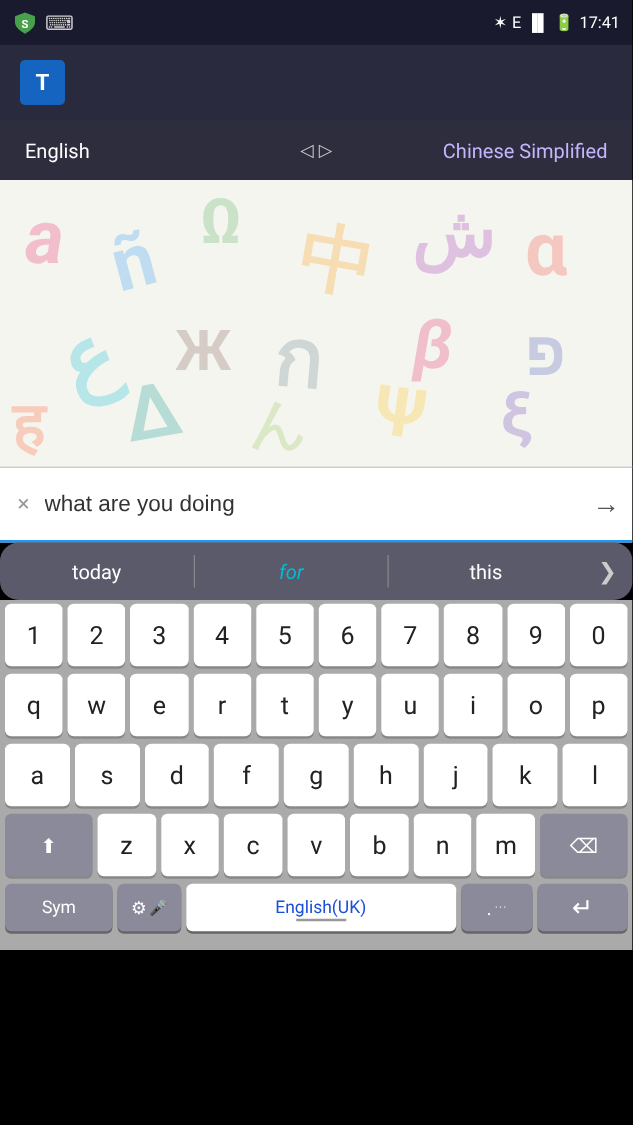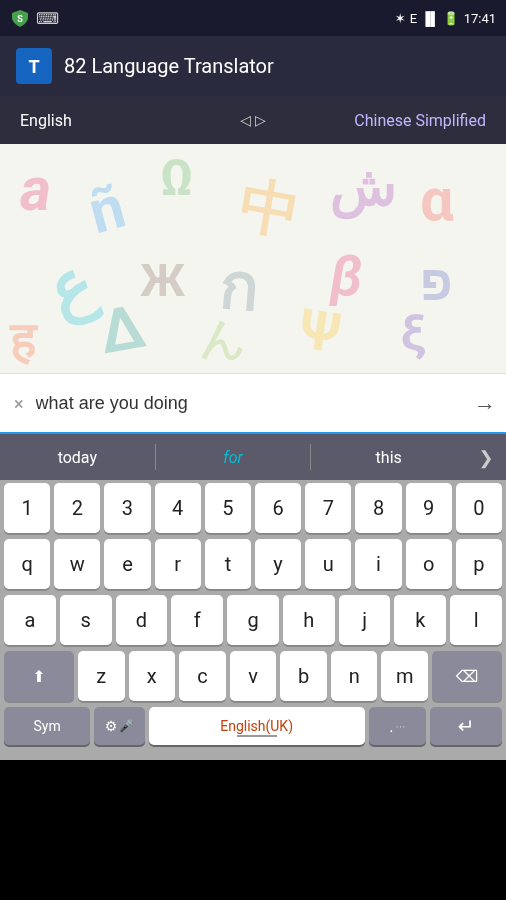--- a/index.html
+++ b/index.html
@@ -148,20 +148,21 @@
       cursor: pointer;
     }
 
     
     #suggestion-bar {
       width: 506px;
       height: 46px;
       background: #5a5a6a;
       display: flex;
       align-items: center;
+      border-radius: 15px;
     }
     .suggestion-item {
       flex: 1;
       text-align: center;
       color: #fff;
       font-size: 16px;
       height: 100%;
       display: flex;
       align-items: center;
       justify-content: center;
@@ -260,21 +261,20 @@
     <span>▐▌</span>
     <span>🔋</span>
     <span>17:41</span>
   </div>
 </div>
 
 <div id="app-bar">
   <div class="app-logo">
     <span>T</span>
   </div>
-  <span class="app-title">82 Language Translator</span>
 </div>
 
 <div id="lang-bar">
   <div class="lang-item">English</div>
   <div class="lang-divider">
     <span>◁</span>
     <span>▷</span>
   </div>
   <div class="lang-right">Chinese Simplified</div>
 </div>
@@ -451,21 +451,21 @@
 
   <div id="kb-bottom">
     <div class="kb-bottom-key" style="flex:1.2;gap:2px;flex-direction:column;">
       <span style="font-size:14px;">Sym</span>
     </div>
     <div class="kb-bottom-key" style="flex:0.7;">
       <span style="font-size:14px;">⚙</span>
       <span style="font-size:12px;margin-left:2px;">🎤</span>
     </div>
     <div class="kb-bottom-key spacebar" style="flex:3;background:#fff;color:#333;position:relative;">
-      <span style="font-size:14px;color:#c2410c;">English(UK)</span>
+      <span style="font-size:14px;color:#1d4ed8;">English(UK)</span>
       <div style="position:absolute;bottom:8px;left:50%;transform:translateX(-50%);width:40px;height:2px;background:#999;"></div>
     </div>
     <div class="kb-bottom-key" style="flex:0.8;">
       <span style="font-size:16px;">.</span>
       <span style="font-size:10px;margin-left:2px;color:#ccc;">⋯</span>
     </div>
     <div class="kb-bottom-key" style="flex:1;">
       <span style="font-size:20px;">↵</span>
     </div>
   </div>

